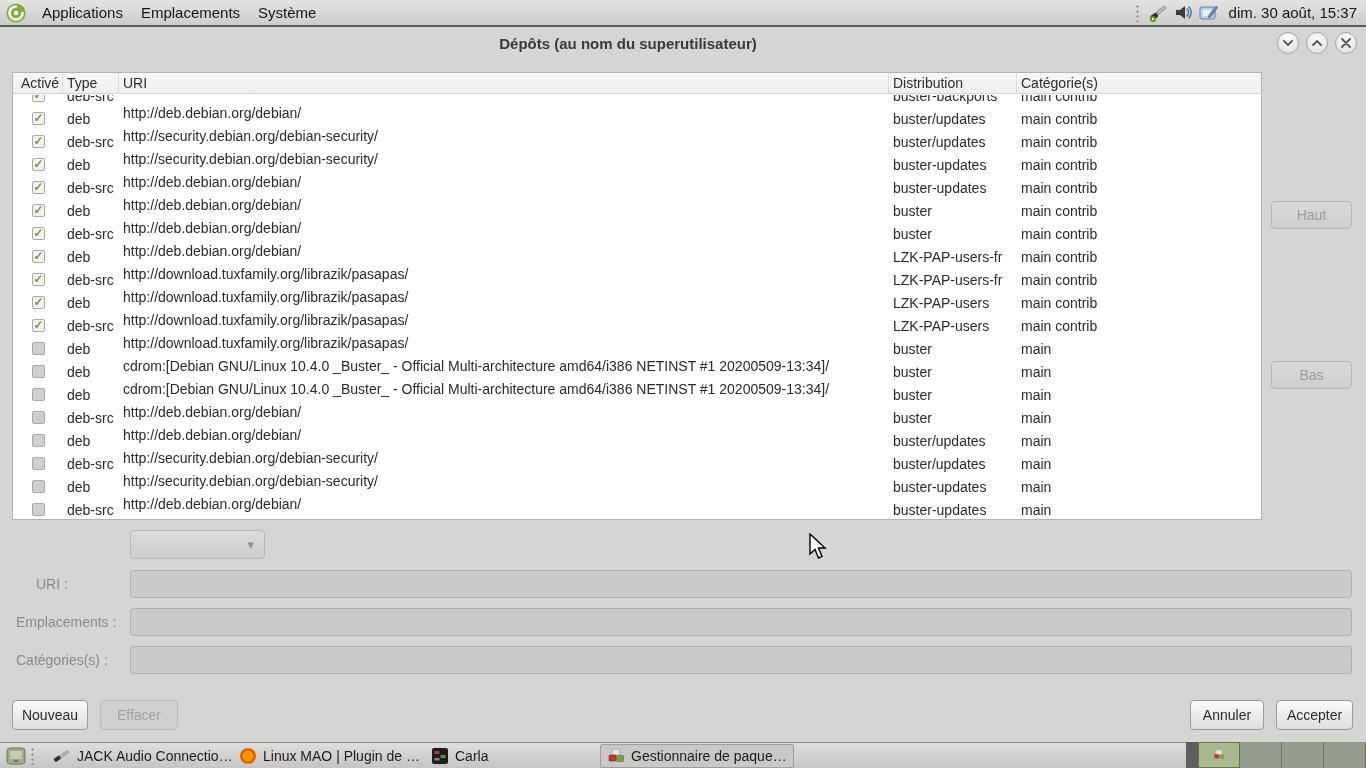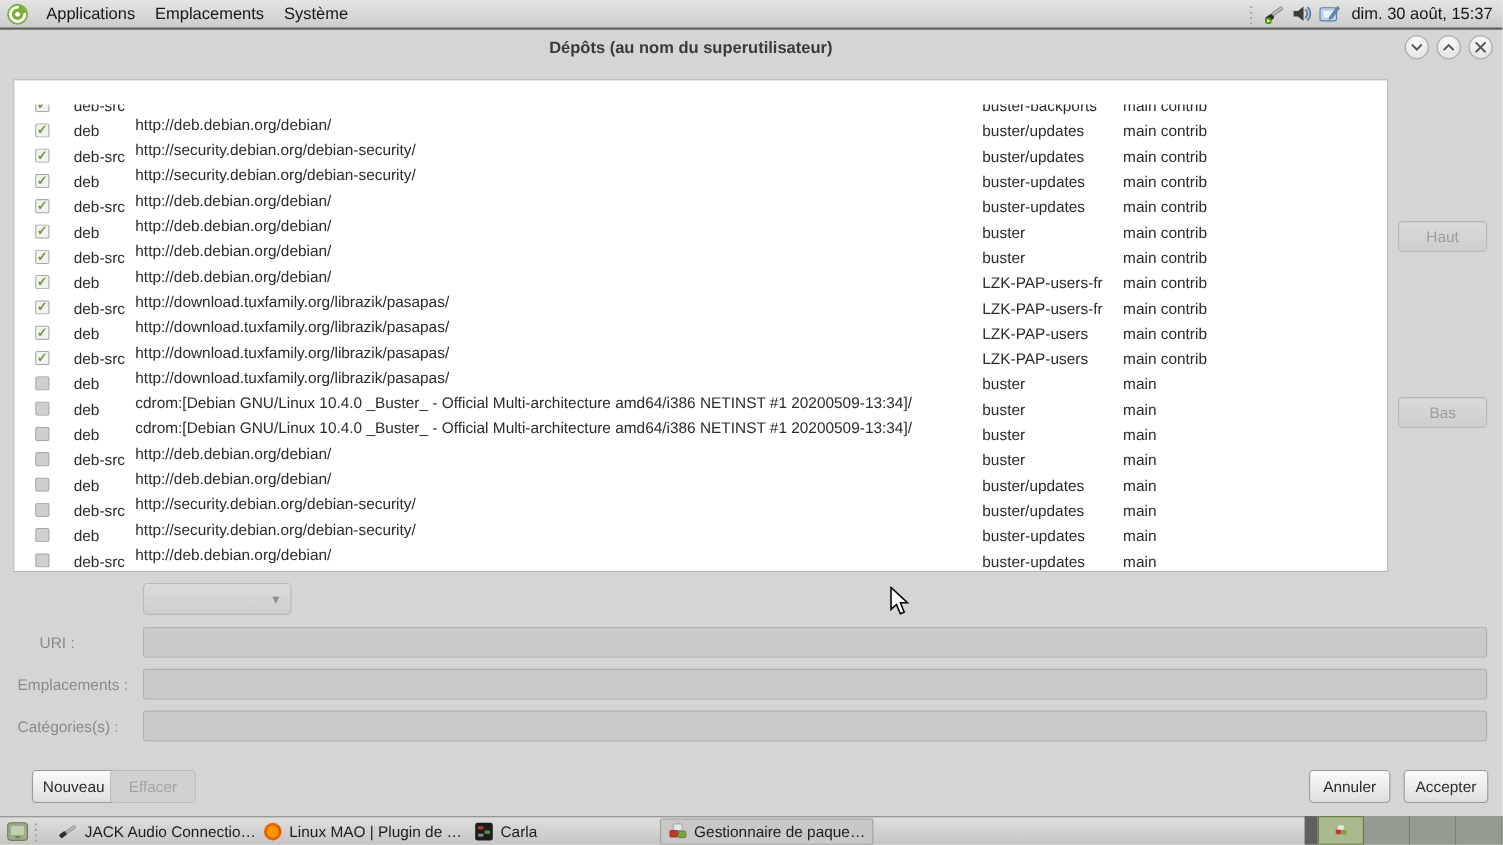--- a/index.html
+++ b/index.html
@@ -70,21 +70,21 @@
     background:#cbcac8; border:1px solid #b2b2b0; border-radius:3px; }
   #lbl-uri { top:576px;margin-left:20px; } #fld-uri { top:570px; }
   #lbl-dist { top:614px; } #fld-dist { top:608px; }
   #lbl-cat { top:652px; } #fld-cat { top:646px; }
 
   
   .dlg-btn { position:absolute; top:700px; height:30px; border-radius:4px; font-size:14px;
     text-align:center; line-height:28px; }
   .dlg-btn.enabled { border:1px solid #9b9b99; background:linear-gradient(#fbfbfa,#dededc); color:#2c2c2c; }
   .dlg-btn.disabled { border:1px solid #bcbcba; background:#d2d1cf; color:#a3a3a1; }
-  #btn-nouveau { left:12px; width:76px;margin-left:17px; }
+  #btn-nouveau { left:12px; width:76px; }
   #btn-effacer { left:100px; width:78px; }
   #btn-annuler { left:1190px; width:74px; }
   #btn-accepter { left:1276px; width:77px; }
 
   
   #taskbar { position:absolute; left:0; top:742px; width:1366px; height:26px;
     background:linear-gradient(#dededc,#c6c5c3); border-top:1px solid #8a8a88;
     display:flex; align-items:center; }
   .tb-ico { width:20px; height:20px; flex:0 0 auto; }
   #show-desktop { margin:0 4px 0 6px; }
@@ -153,20 +153,27 @@
     </span>
     <span class="win-btn">
       <svg width="10" height="10" viewBox="0 0 10 10">
           <path d="M1,1 9,9 M9,1 1,9" stroke="#555553" stroke-width="1.8" stroke-linecap="round"></path>
         </svg>
     </span>
   </div>
 </div>
 
 <div id="repo-table">
+  <div class="thead">
+    <span class="th th-act">Activé</span>
+    <span class="th th-type">Type</span>
+    <span class="th th-uri">URI</span>
+    <span class="th th-dist">Distribution</span>
+    <span class="th th-cat">Catégorie(s)</span>
+  </div>
   <div class="tbody">
     <div class="rows">
         <div class="trow">
           <span class="cell c-act">
             <span class="cb checked">✓</span>
           </span>
           <span class="cell c-type">deb-src</span>
           <span class="cell c-uri">http://deb.debian.org/debian/</span>
           <span class="cell c-dist">buster-backports</span>
           <span class="cell c-cat">main contrib</span>

